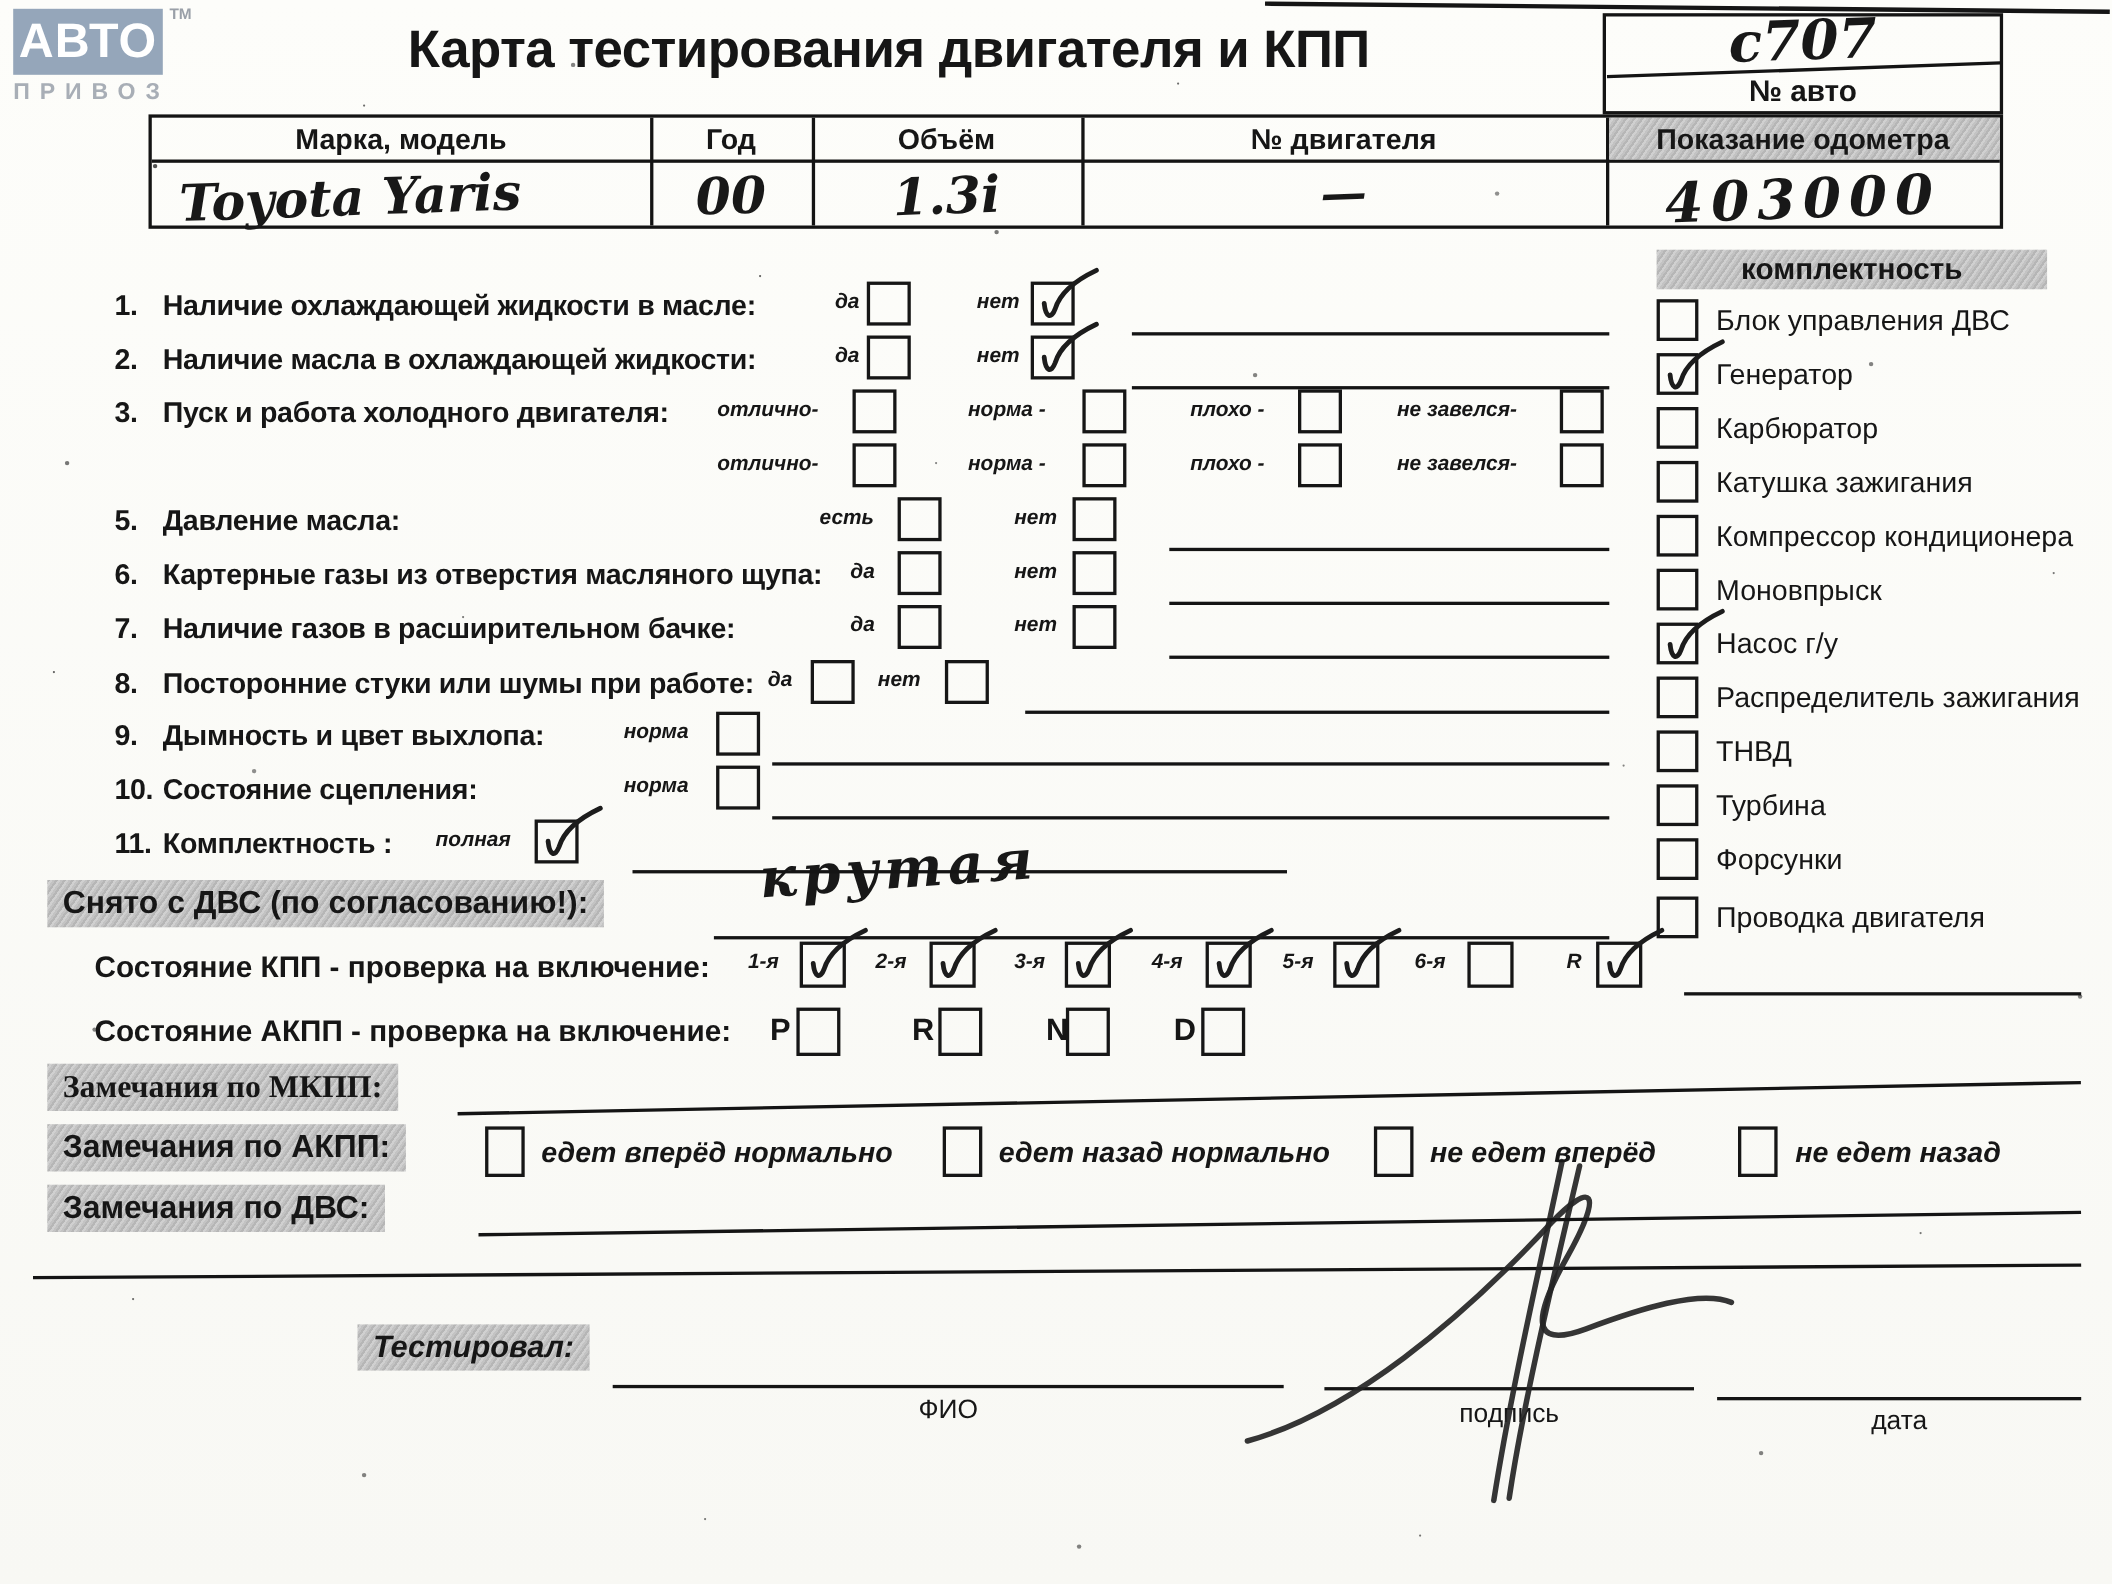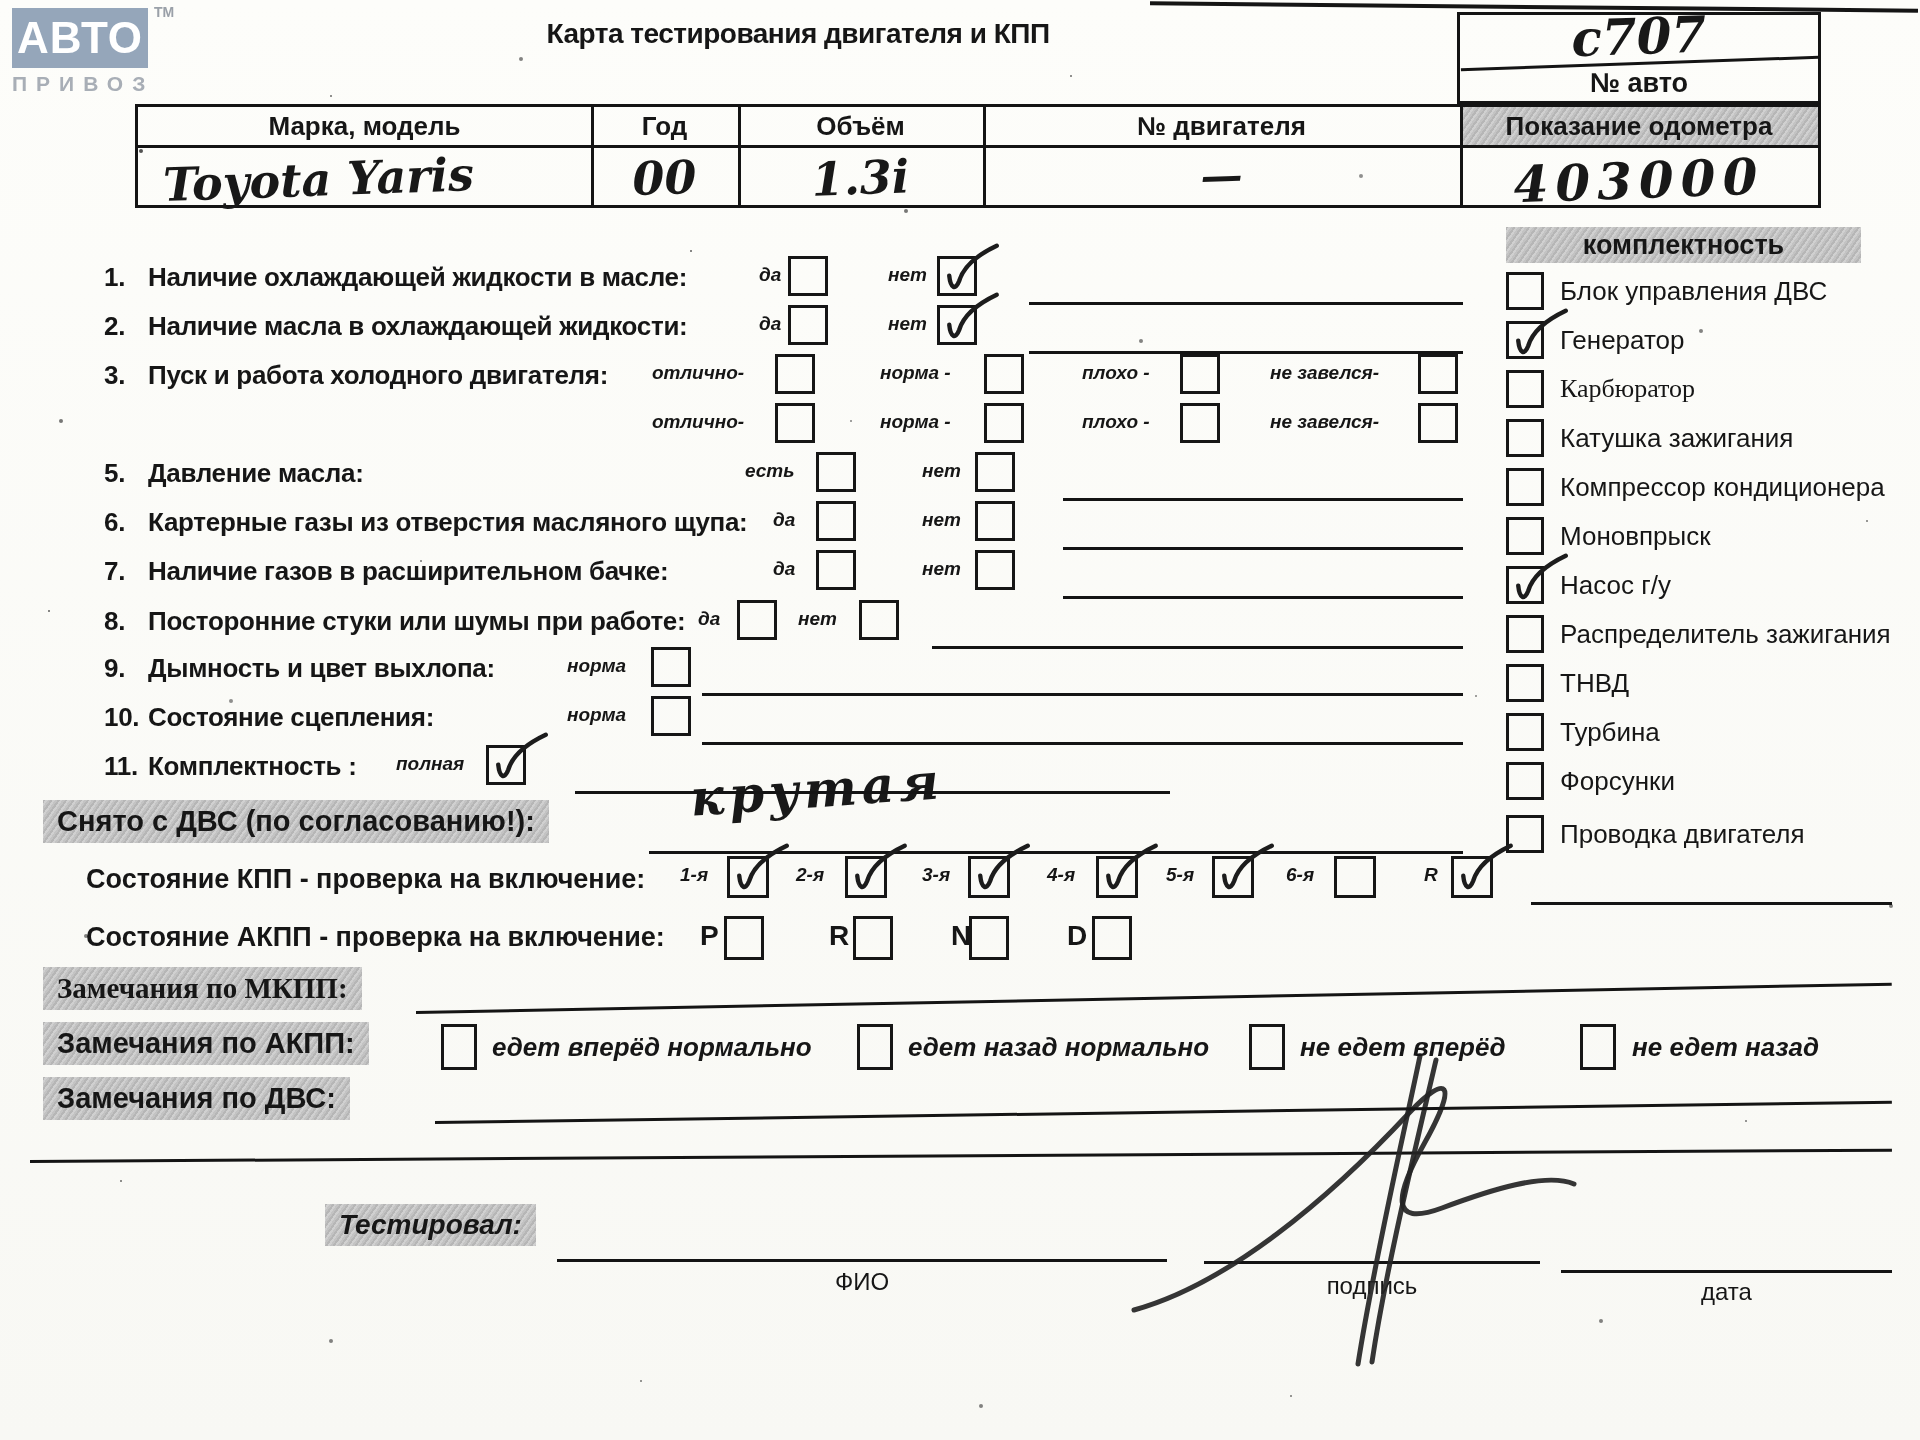--- a/index.html
+++ b/index.html
@@ -29,21 +29,21 @@
       260px 830px 0 0 rgba(10,10,10,.55), 1475px 695px 0 0 rgba(10,10,10,.5),
       1820px 240px 0 0 rgba(10,10,10,.55), 1360px 175px 0 1px rgba(10,10,10,.45);
   }
   
   .logo{ position:absolute; left:12px; top:8px; }
   .logo-box{ width:136px; height:60px; background:#95a6ba; display:flex; align-items:center; justify-content:center; }
   .logo-txt{ color:#fff; font-weight:bold; font-size:44px; letter-spacing:1px; }
   .logo-tm{ position:absolute; left:142px; top:-4px; font-size:14px; color:#9aa0a8; font-weight:bold; }
   .logo-sub{ margin-top:4px; color:#a8aeb6; font-weight:bold; font-size:21px; letter-spacing:9px; }
   
-  .title{ position:absolute; left:348px; top:18px; width:900px; text-align:center; font-size:28px; font-weight:bold; letter-spacing:-0.5px; }
+  .title{ position:absolute; left:358px; top:18px; width:900px; text-align:center; font-size:48px; font-weight:bold; letter-spacing:-0.5px; }
   
   .auto-box{ position:absolute; left:1457px; top:12px; width:364px; height:92px; border:3px solid #141414; }
   .auto-value{ height:50px; border-bottom:3px solid #141414; text-align:center; font-size:50px; line-height:44px; }
   .auto-label{ text-align:center; font-weight:bold; font-size:27px; padding-top:3px; }
   
   .veh{ position:absolute; left:135px; top:104px; width:1686px; height:104px; border:3px solid #141414; }
   .vdiv{ position:absolute; top:0; width:3px; height:98px; background:#141414; }
   .hdiv{ position:absolute; left:0; top:38px; width:1680px; height:3px; background:#141414; }
   .th{ position:absolute; top:4px; text-align:center; font-weight:bold; font-size:26px; }
   .shade-bg{ background:repeating-linear-gradient(125deg,#b6b6b6 0 2px,#d0d0d0 2px 4px,#c3c3c3 4px 6px); }
@@ -142,21 +142,21 @@
   </svg>
 <div class="box" style="left: 1506px; top: 272px; width: 38px; height: 38px;"></div>
     <div class="equip-label" style="left: 1560px; top: 276px;">Блок управления ДВС</div>
     <div class="box" style="left: 1506px; top: 321px; width: 38px; height: 38px;">
       <svg class="mark" viewBox="0 0 40 40">
         <path d="M9 19 C10 29 14 31 17 23 C20 13 28 4 47 -5"></path>
       </svg>
     </div>
     <div class="equip-label" style="left: 1560px; top: 325px;">Генератор</div>
     <div class="box" style="left: 1506px; top: 370px; width: 38px; height: 38px;"></div>
-    <div class="equip-label" style="left: 1560px; top: 374px; font-family: Liberation Serif, serif;">Карбюратор</div>
+    <div class="equip-label" style="left: 1560px; top: 374px;">Карбюратор</div>
     <div class="box" style="left: 1506px; top: 419px; width: 38px; height: 38px;"></div>
     <div class="equip-label" style="left: 1560px; top: 423px;">Катушка зажигания</div>
     <div class="box" style="left: 1506px; top: 468px; width: 38px; height: 38px;"></div>
     <div class="equip-label" style="left: 1560px; top: 472px;">Компрессор кондиционера</div>
     <div class="box" style="left: 1506px; top: 517px; width: 38px; height: 38px;"></div>
     <div class="equip-label" style="left: 1560px; top: 521px;">Моновпрыск</div>
     <div class="box" style="left: 1506px; top: 566px; width: 38px; height: 38px;">
       <svg class="mark" viewBox="0 0 40 40">
         <path d="M9 19 C10 29 14 31 17 23 C20 13 28 4 47 -5"></path>
       </svg>

